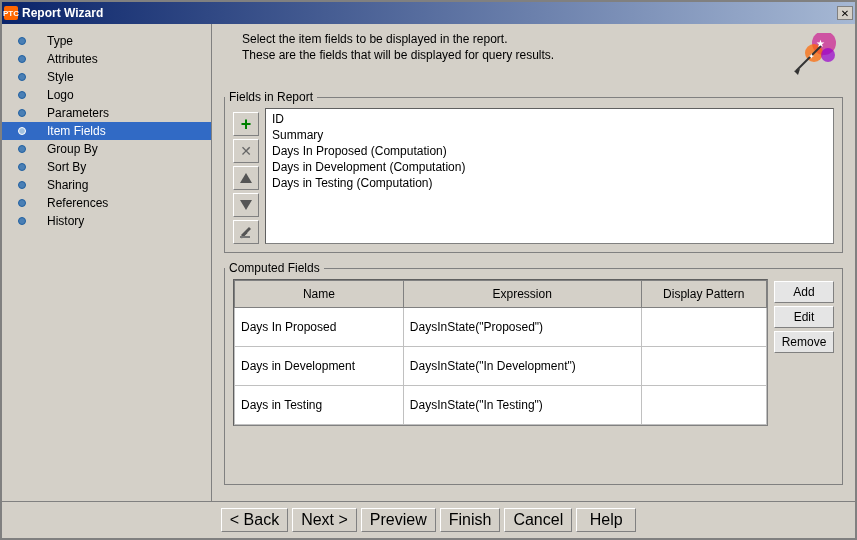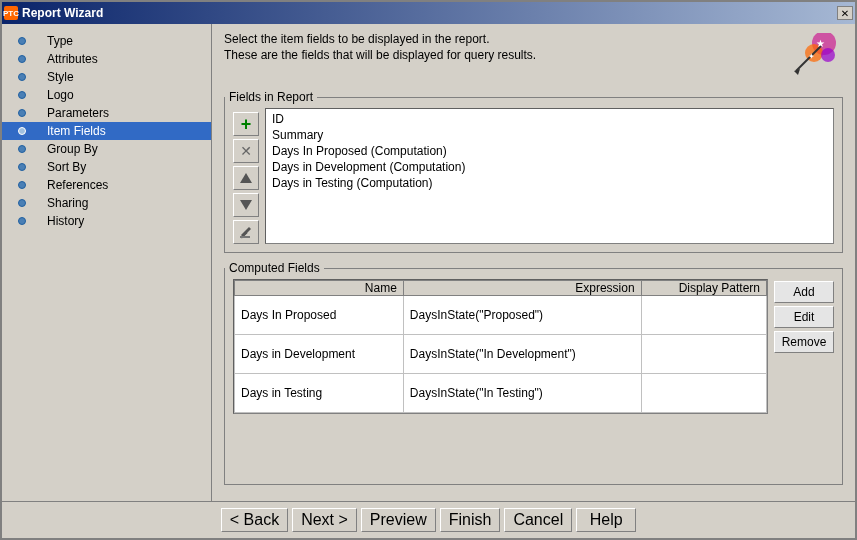--- a/index.html
+++ b/index.html
@@ -130,20 +130,21 @@
 
     .header-area {
       display: flex;
       justify-content: space-between;
       align-items: flex-start;
       margin-bottom: 8px;
     }
 
     .header-text {
       flex: 1;
+      margin-left: 18px;
     }
 
     .logo-area {
       width: 60px;
       height: 50px;
       display: flex;
       align-items: center;
       justify-content: center;
     }
 
@@ -213,22 +214,22 @@
 
     .computed-table {
       width: 100%;
       border-collapse: collapse;
       font-size: 12px;
     }
 
     .computed-table th {
       background: #d4d0c8;
       border: 1px solid #808080;
-      padding: 0 6px;
-      text-align: right;
+      padding: 6px 6px;
+      text-align: center;
       font-weight: normal;
     }
 
     .computed-table td {
       border: 1px solid #c0c0c0;
       padding: 12px 6px;
       font-size: 12px;
     }
 
     .computed-buttons {
@@ -328,25 +329,25 @@
       <div class="sidebar-item">
         <div class="sidebar-bullet"></div>
         <span>Group By</span>
       </div>
       <div class="sidebar-item">
         <div class="sidebar-bullet"></div>
         <span>Sort By</span>
       </div>
       <div class="sidebar-item">
         <div class="sidebar-bullet"></div>
+        <span>Sharing</span>
+      </div>
+      <div class="sidebar-item">
+        <div class="sidebar-bullet"></div>
         <span>References</span>
-      </div>
-      <div class="sidebar-item">
-        <div class="sidebar-bullet"></div>
-        <span>Sharing</span>
       </div>
       <div class="sidebar-item">
         <div class="sidebar-bullet"></div>
         <span>History</span>
       </div>
     </div>
 
     <div class="right-panel">
 
       <div class="header-area">

